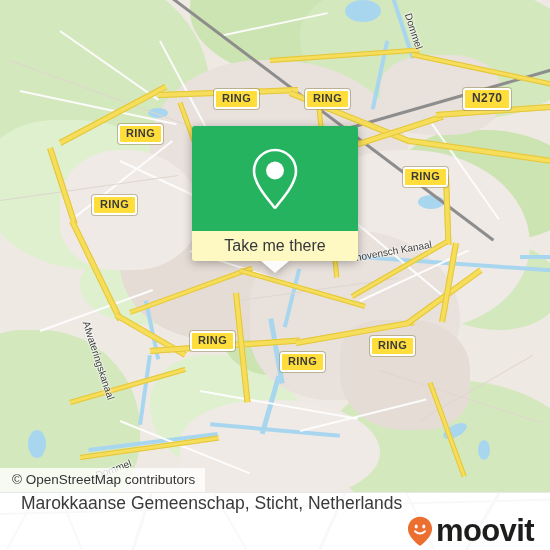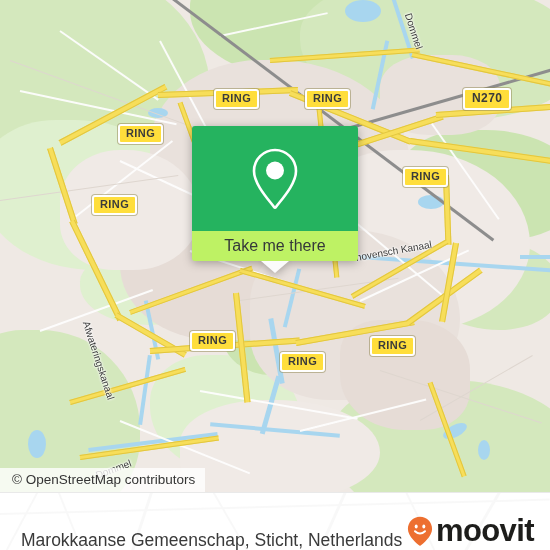--- a/index.html
+++ b/index.html
@@ -89,21 +89,21 @@
     filter: drop-shadow(0 2px 5px rgba(0,0,0,.30));
   }
   #card-head {
     height: 105px;
     background: #25b35f;
     border-radius: 3px 3px 0 0;
     display: flex; align-items: center; justify-content: center;
   }
   #card-foot {
     height: 30px;
-    background: #bef264;
+    background: #fef9c3;
     border-radius: 0 0 3px 3px;
     display: flex; align-items: center; justify-content: center;
     color: #35383a;
     font-size: 16px;
   }
   #card-tail {
     position: absolute;
     left: 69px; top: 135px;
     width: 0; height: 0;
     border-left: 14px solid transparent;
@@ -132,21 +132,21 @@
     border-top: 1px solid #e9e9e9;
     overflow: hidden;
   }
   #footer-watermark { position: absolute; left: 0; top: 0; width: 550px; height: 58px; opacity: .5; }
   #footer-watermark span {
     position: absolute; background: #f2f2f2; transform-origin: 0 50%;
   }
   #footer-title {
     position: absolute;
     left: 21px; top: 0; height: 58px;
-    display: flex; align-items: flex-end;
+    display: flex; align-items: flex-start;
     color: #3a3a3a;
     font-size: 17.5px;
     white-space: nowrap;
   }
   #brand {
     position: absolute;
     right: 16px; top: 0; height: 75px;
     display: flex; align-items: center; gap: 3px;
   }
   #brand-pin { position: relative; width: 26px; height: 30px; }

